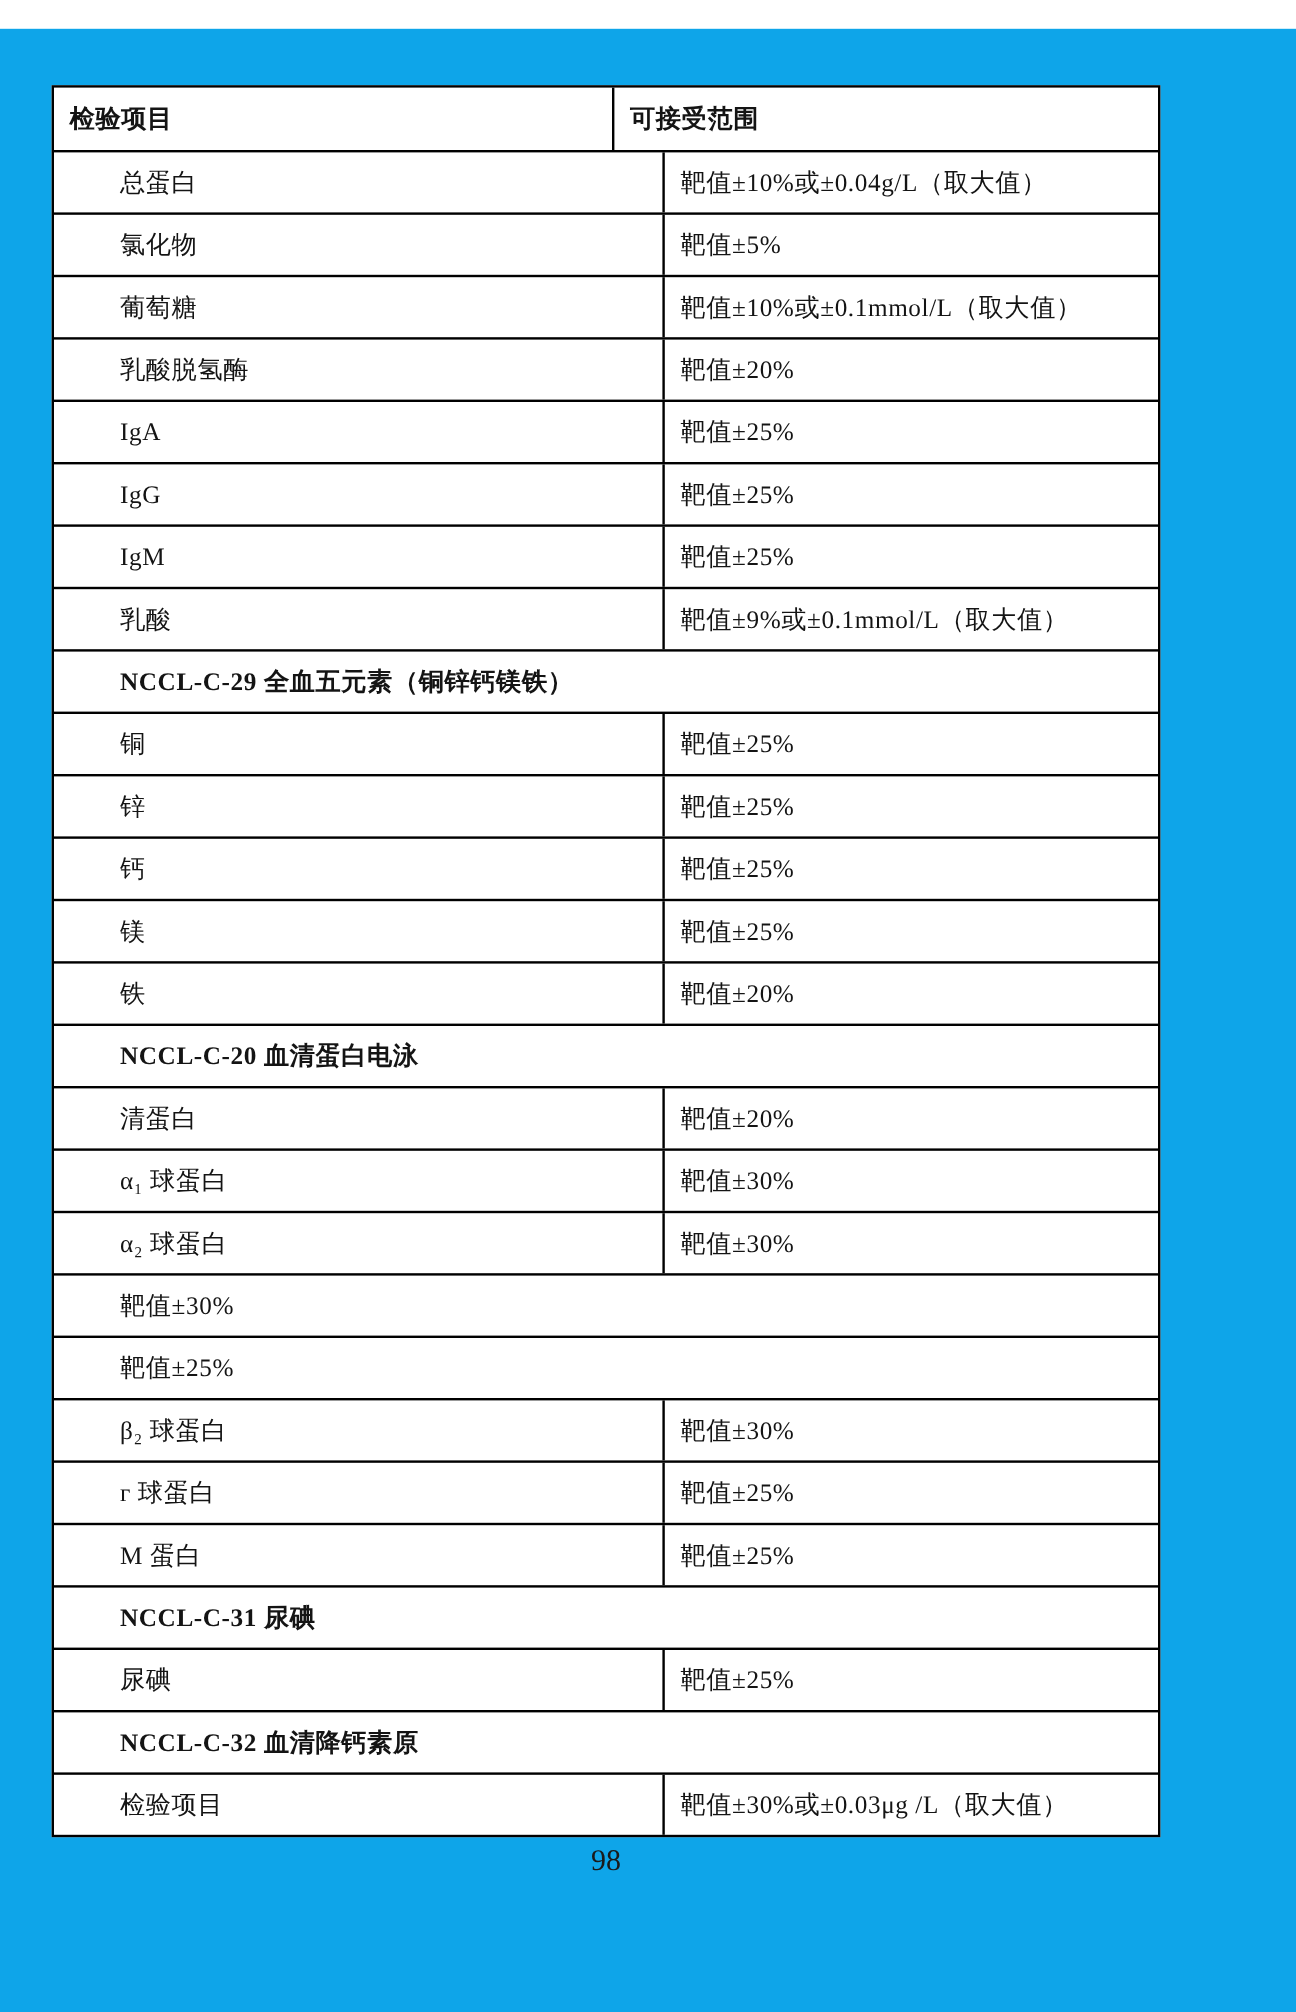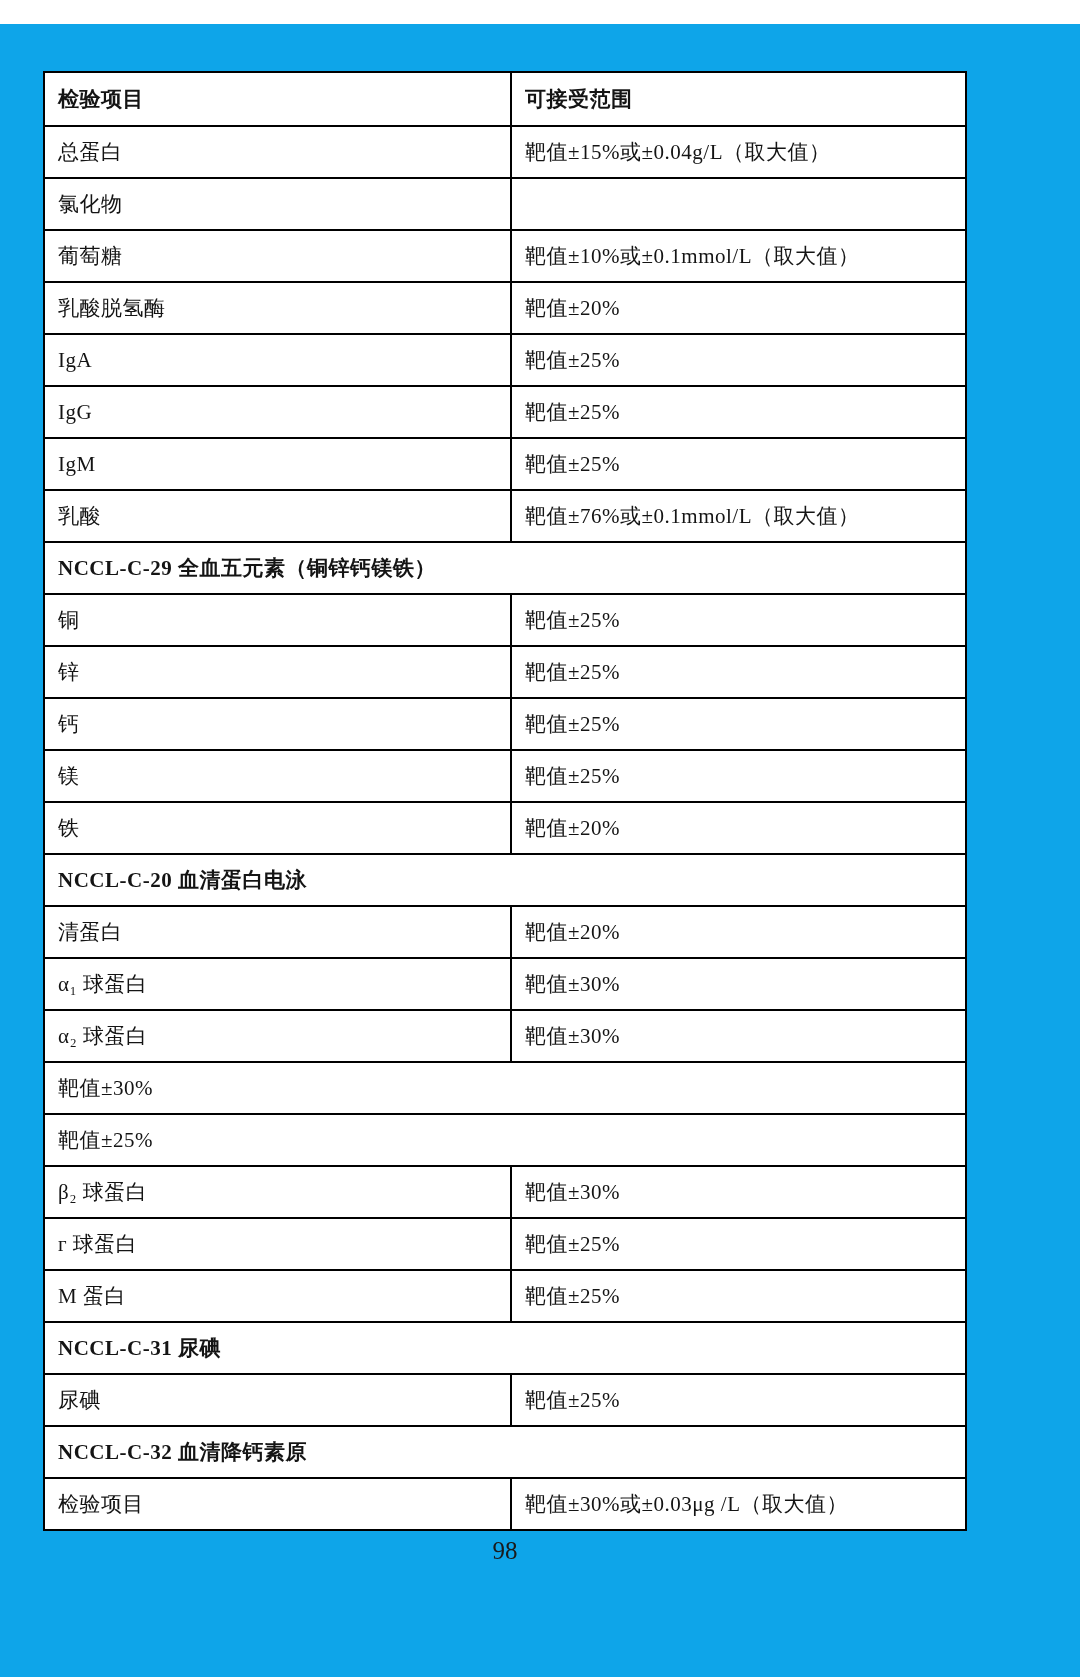--- a/index.html
+++ b/index.html
@@ -26,20 +26,21 @@
     background: #ffffff;
   }
   .row {
     display: flex;
     height: 52px;
     box-sizing: border-box;
     align-items: stretch;
   }
   .row + .row {
     border-top: 2px solid #000000;
+    padding-left: 42px;
   }
   .cell {
     display: flex;
     align-items: center;
     padding-left: 13px;
     padding-right: 6px;
     box-sizing: border-box;
     font-size: 21px;
     letter-spacing: 0.5px;
     white-space: nowrap;
@@ -77,24 +78,25 @@
 <div class="page">
   <div class="tbl">
 
     <div class="row hdr">
       <div class="cell c1">检验项目</div>
       <div class="cell c2">可接受范围</div>
     </div>
 
     <div class="row">
       <div class="cell c1">总蛋白</div>
-      <div class="cell c2">靶值±15%或±0.04g/L（取大值）</div>
+      <div class="cell c2">靶值±10%或±0.04g/L（取大值）</div>
     </div>
     <div class="row">
       <div class="cell c1">氯化物</div>
+      <div class="cell c2">靶值±5%</div>
     </div>
     <div class="row">
       <div class="cell c1">葡萄糖</div>
       <div class="cell c2">靶值±10%或±0.1mmol/L（取大值）</div>
     </div>
     <div class="row">
       <div class="cell c1">乳酸脱氢酶</div>
       <div class="cell c2">靶值±20%</div>
     </div>
     <div class="row">
@@ -104,21 +106,21 @@
     <div class="row">
       <div class="cell c1">IgG</div>
       <div class="cell c2">靶值±25%</div>
     </div>
     <div class="row">
       <div class="cell c1">IgM</div>
       <div class="cell c2">靶值±25%</div>
     </div>
     <div class="row">
       <div class="cell c1">乳酸</div>
-      <div class="cell c2">靶值±76%或±0.1mmol/L（取大值）</div>
+      <div class="cell c2">靶值±9%或±0.1mmol/L（取大值）</div>
     </div>
 
     <div class="row section">
       <div class="cell">NCCL-C-29 全血五元素（铜锌钙镁铁）</div>
     </div>
 
     <div class="row">
       <div class="cell c1">铜</div>
       <div class="cell c2">靶值±25%</div>
     </div>

